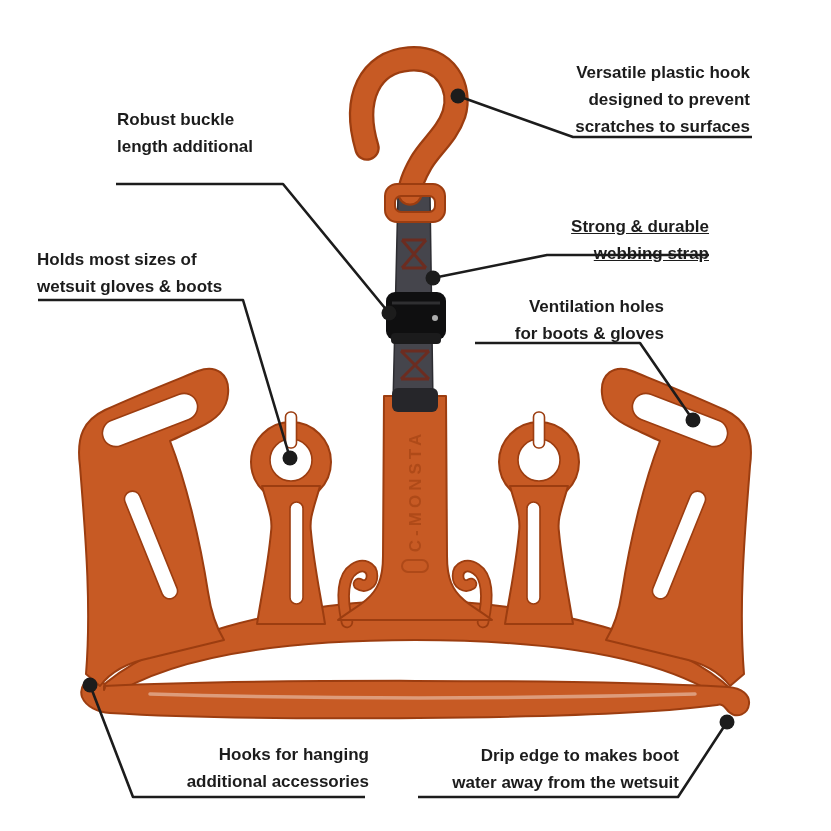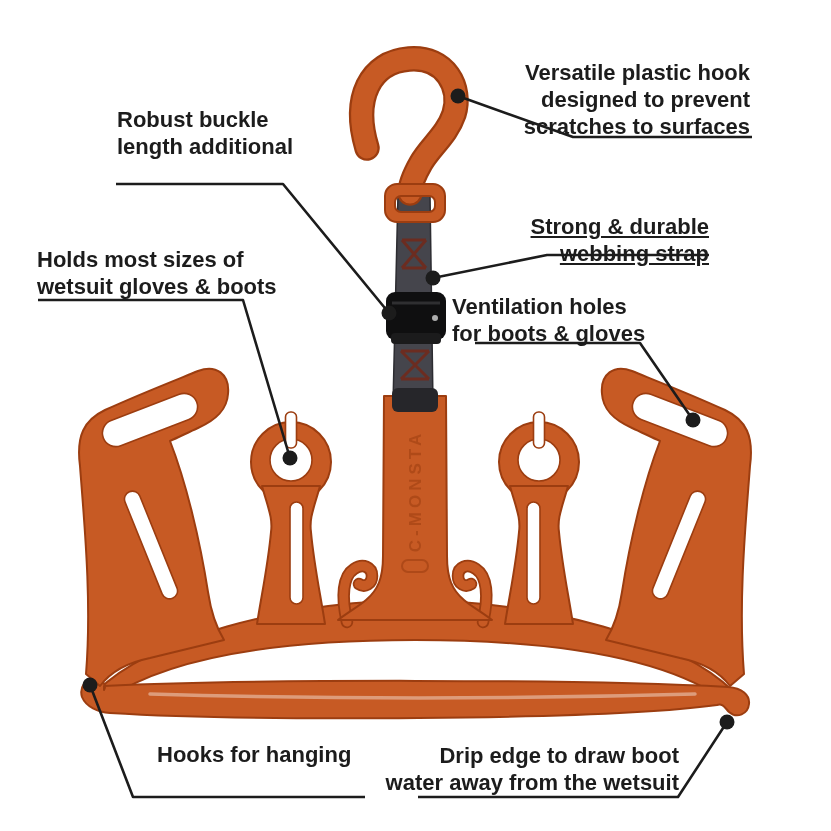--- a/index.html
+++ b/index.html
@@ -15,25 +15,25 @@
   .hook-fill{fill:none;stroke:var(--orange);stroke-width:21;stroke-linecap:round;stroke-linejoin:round;}
   .finger-outline{fill:none;stroke:var(--orange-deep);stroke-width:12.5;stroke-linecap:round;}
   .finger-fill{fill:none;stroke:var(--orange);stroke-width:9;stroke-linecap:round;}
   .strap{fill:var(--strap);stroke:var(--strap-edge);stroke-width:1.5;}
   .stitch{stroke:var(--stitch);stroke-width:3;fill:none;opacity:.95;}
   .buckle{fill:var(--buckle);}
   .callout{fill:none;stroke:var(--line);stroke-width:2.6;stroke-linejoin:round;}
   .dot{fill:var(--line);}
   .emboss{fill:var(--orange-deep);opacity:.55;font-weight:bold;letter-spacing:4px;font-size:17px;font-family:"Liberation Sans",sans-serif;}
   .callout-label{
-    position:absolute;color:var(--text);font-size:22px;line-height:27px;font-weight:600;
+    position:absolute;color:var(--text);font-size:17px;line-height:27px;font-weight:600;
     white-space:nowrap;
   }
   .align-right{text-align:right;}
-  .align-center{text-align:left;}
+  .align-center{text-align:right;}
   #cl-plastic-hook{right:81px;top:59px;}
   #cl-buckle{left:117px;top:106px;}
   #cl-holds{left:37px;top:246px;}
   #cl-webbing{right:122px;top:213px;text-decoration:underline;}
   #cl-vent{left:452px;width:212px;top:293px;}
   #cl-space{left:211px;width:410px;top:655px;font-size:19px;}
   #cl-hooks{left:157px;width:212px;top:741px;}
   #cl-drip{right:152px;top:742px;}
 </style>
 </head>
@@ -165,20 +165,21 @@
   </div>
 
   <div id="cl-vent" class="callout-label align-center">
     <div>Ventilation holes</div>
     <div>for boots &amp; gloves</div>
   </div>
 
 
   <div id="cl-hooks" class="callout-label align-center">
     <div>Hooks for hanging</div>
+    <div>additional accessories</div>
   </div>
 
   <div id="cl-drip" class="callout-label align-right">
-    <div>Drip edge to draw boot</div>
+    <div>Drip edge to makes boot</div>
     <div>water away from the wetsuit</div>
   </div>
 
 </div>
 
 </body></html>

